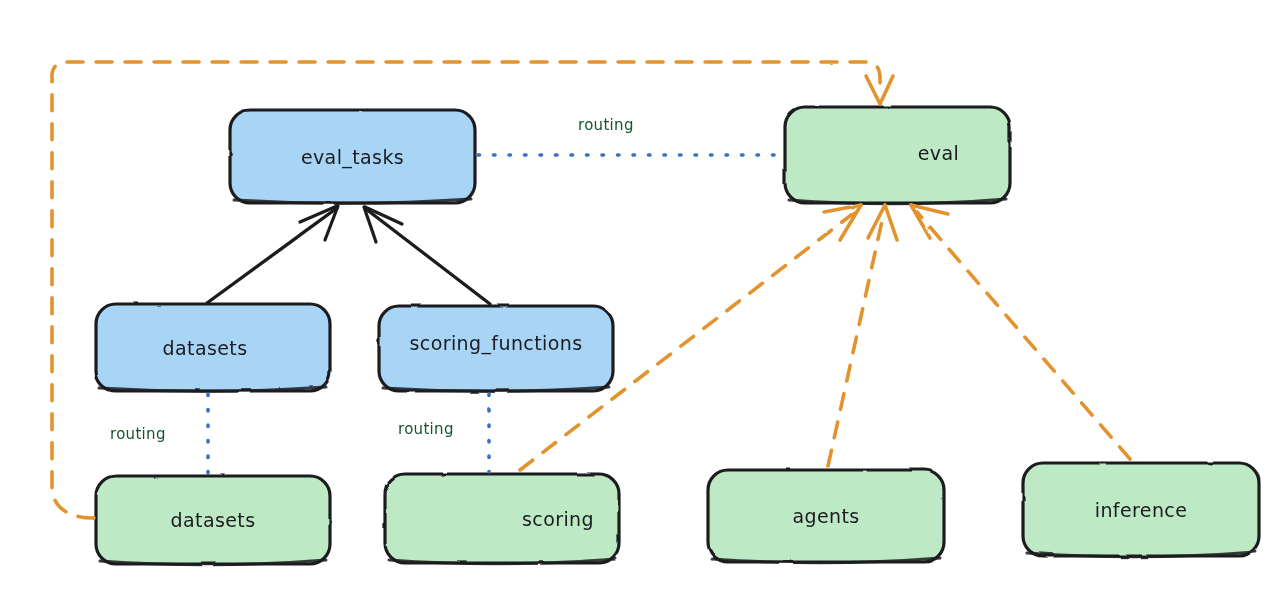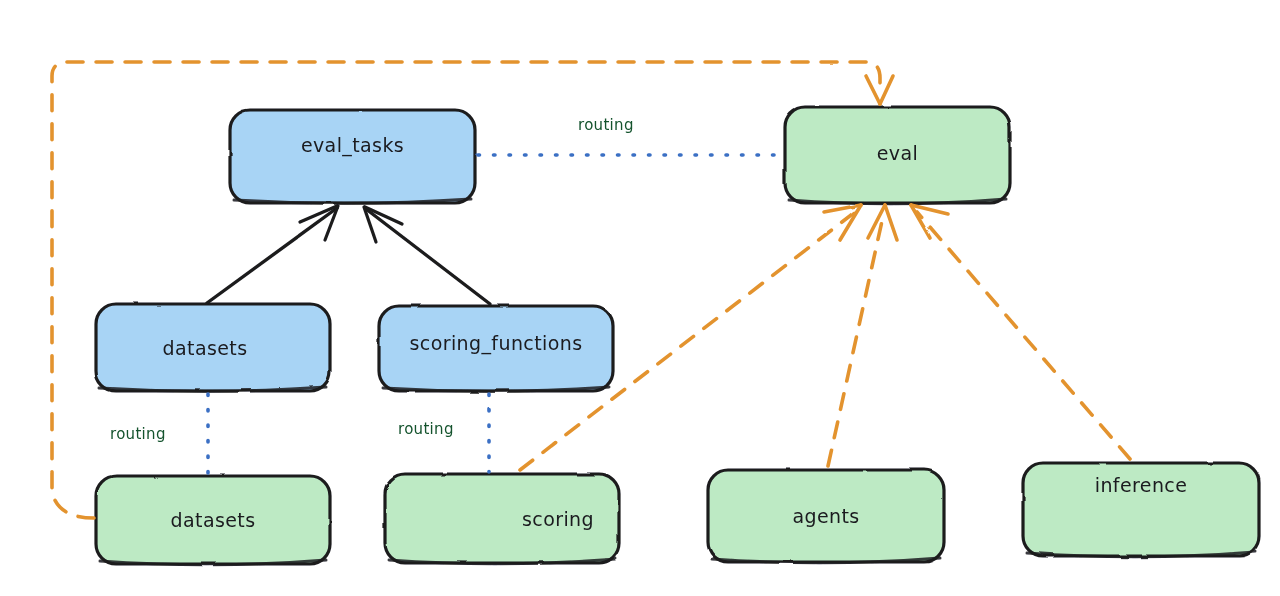--- a/index.html
+++ b/index.html
@@ -147,35 +147,35 @@
       </g>
 
       <g>
         <path d="M1130 459 L 917 212" fill="none" stroke="#e3932f" stroke-width="3.6" stroke-linecap="round" stroke-dasharray="16 13"></path>
         <path d="M911 205 L 930 238" fill="none" stroke="#e3932f" stroke-width="3.6" stroke-linecap="round"></path>
         <path d="M911 205 L 948 214" fill="none" stroke="#e3932f" stroke-width="3.6" stroke-linecap="round"></path>
       </g>
     </g>
   </svg>
 
-  <div class="node-label" style="left:230px; top:98px; width:245px; height:93px;">eval_tasks</div>
+  <div class="node-label" style="left:230px; top:110px; width:245px; height:93px;">eval_tasks</div>
 
-  <div class="node-label" style="left:785px; top:107px; width:225px; height:91px;">eval</div>
+  <div class="node-label" style="left:785px; top:107px; width:225px; height:91px;padding-left:41px;">eval</div>
 
   <div class="node-label" style="left:96px; top:304px; width:218px; height:87px;">datasets</div>
 
   <div class="node-label" style="left:379px; top:306px; width:234px; height:73px;">scoring_functions</div>
 
   <div class="node-label" style="left:96px; top:476px; width:234px; height:88px;">datasets</div>
 
   <div class="node-label" style="left:393px; top:474px; width:234px; height:89px;padding-left:48px;">scoring</div>
 
   <div class="node-label" style="left:708px; top:470px; width:236px; height:92px;border-radius:22px;">agents</div>
 
-  <div class="node-label" style="left:1023px; top:438px; width:236px; height:93px;">inference</div>
+  <div class="node-label" style="left:1023px; top:463px; width:236px; height:93px;">inference</div>
 
   <div class="edge-label" style="left:578px; top:116px;">routing</div>
 
   <div class="edge-label" style="left:110px; top:425px;">routing</div>
 
   <div class="edge-label" style="left:398px; top:420px;">routing</div>
 
 </div>
 
 </body></html>

